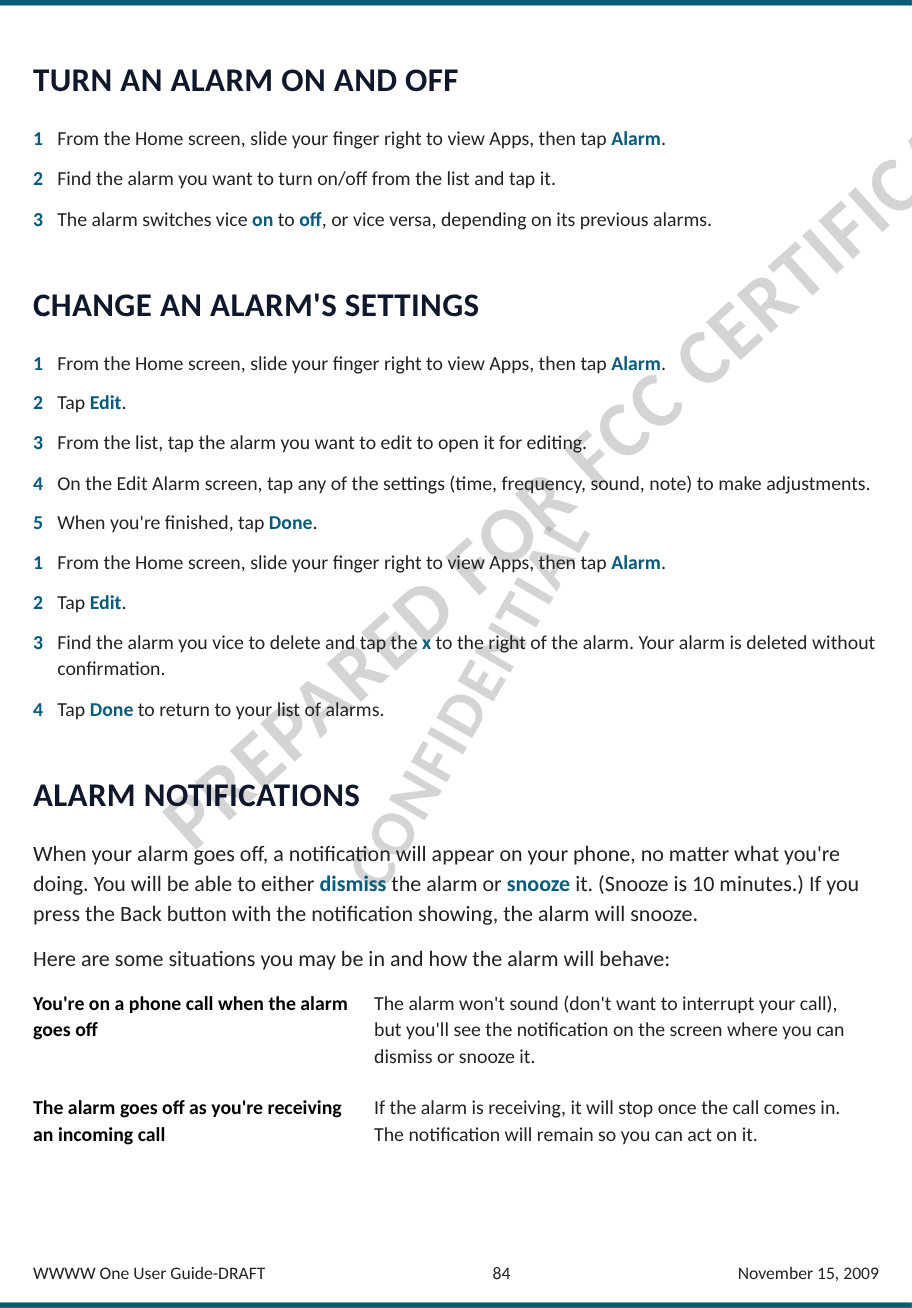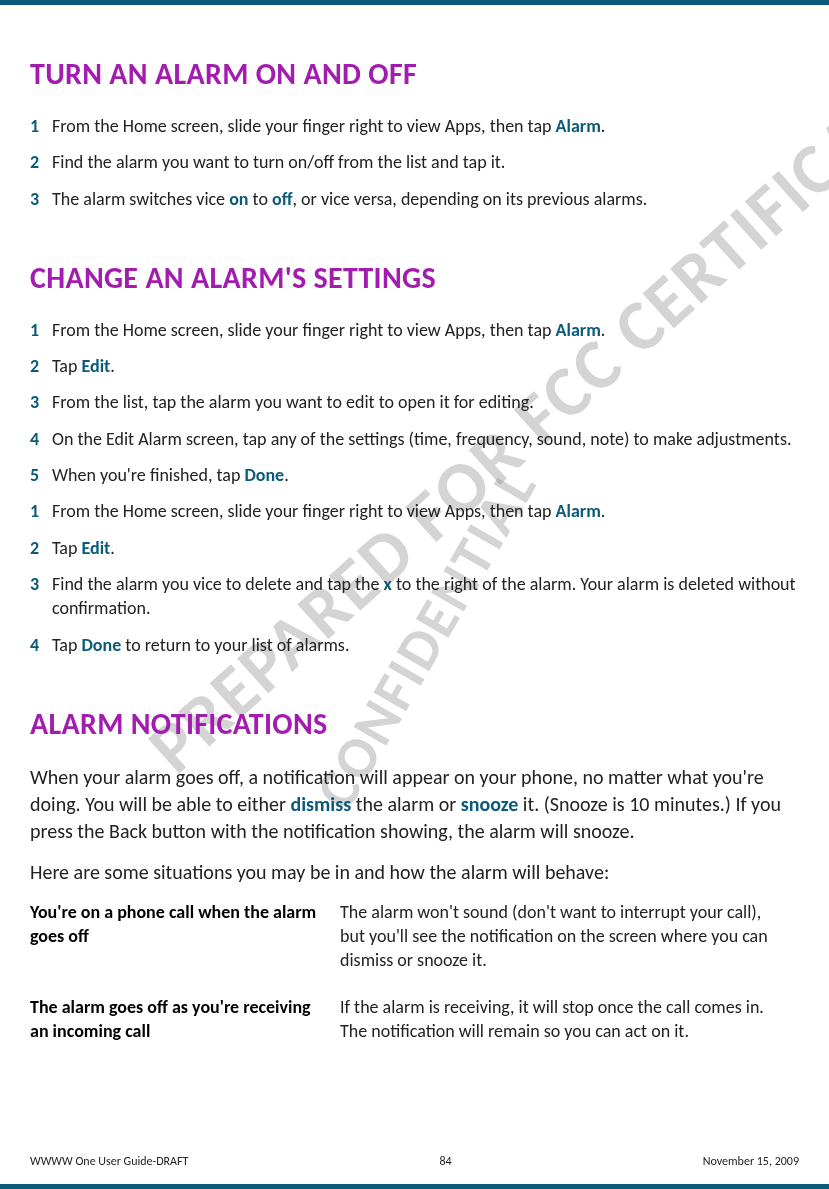--- a/index.html
+++ b/index.html
@@ -45,21 +45,21 @@
     top: 780px;
     transform: rotate(-60deg);
     transform-origin: left top;
   }
   .content {
     position: relative;
     z-index: 2;
     padding-top: 40px;
   }
   h1 {
-    color: #a21caf;
+    color: #0f172a;
     font-size: 30px;
     font-weight: 700;
     margin: 0 0 22px 0;
     letter-spacing: 0.3px;
   }
   h1.spaced { margin-top: 48px; }
   ol.steps {
     list-style: none;
     padding: 0;
     margin: 0 0 6px 0;
@@ -103,21 +103,21 @@
     color: #000000;
     font-weight: 700;
   }
   .footer {
     position: absolute;
     left: 30px;
     right: 30px;
     bottom: 16px;
     display: flex;
     justify-content: space-between;
-    font-size: 12px;
+    font-size: 16px;
     color: #222;
   }
 </style>
 </head>
 <body>
 
 <div class="page">
 
   <div class="watermark wm1">PREPARED FOR FCC CERTIFICATION</div>
   <div class="watermark wm2">CONFIDENTIAL</div>

